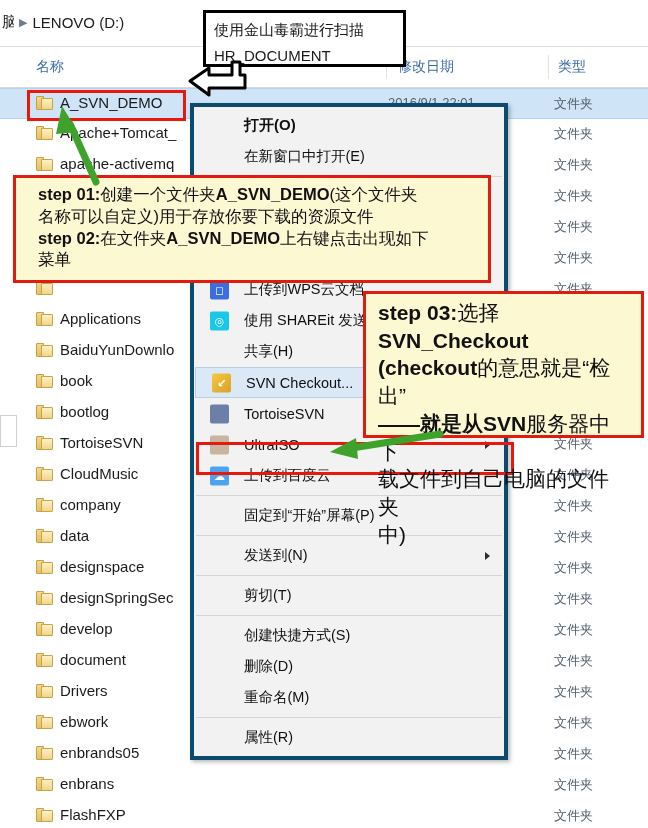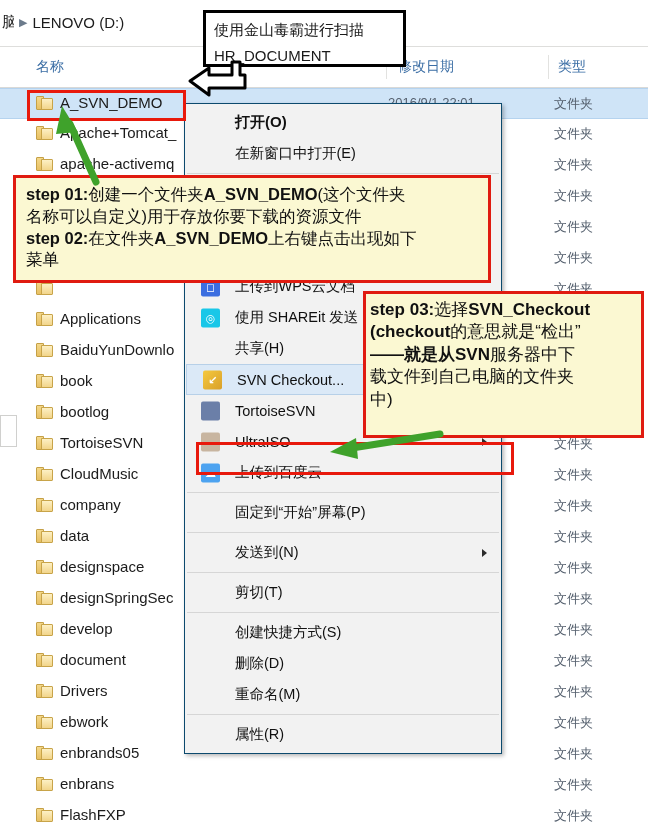--- a/index.html
+++ b/index.html
@@ -83,23 +83,23 @@
   }
 
   
   .gutter-box {
     position: absolute; left: 0; top: 415px; width: 17px; height: 32px;
     background: #ffffff; border: 1px solid #d0d0ce;
   }
 
   
   .ctxmenu {
-    position: absolute; left: 184px; top: 103px; width: 318px;
+    position: absolute; left: 190px; top: 103px; width: 318px;
     background: #f2f2f2;
-    border: 1px solid #0c4a6e;
+    border: 4px solid #0c4a6e;
     box-shadow: 2px 2px 4px rgba(0,0,0,.28);
   }
   .ctx-pad { padding: 3px 0; }
   .ctx-item {
     position: relative; height: 31px; display: flex; align-items: center;
     font-size: 14.5px; color: #101010;
     padding-left: 50px; white-space: nowrap;
   }
   .ctx-item.bold { font-weight: bold; font-size: 15px; }
   .ctx-item.hl {
@@ -147,27 +147,27 @@
   }
   .anno-yellow {
     position: absolute;
     background: #fbf8d2;
     border: 3px solid #e01b10;
     color: #111111;
     line-height: 1.32;
   }
   #anno-step12 {
     left: 13px; top: 175px; width: 478px; height: 108px;
-    padding: 6px 8px 4px 10px;
+    padding: 6px 8px 4px 22px;
     font-size: 16.5px;
   }
   #anno-step3 {
     left: 363px; top: 291px; width: 281px; height: 147px;
-    padding: 5px 4px;
-    font-size: 17px;
+    padding: 5px 12px;
+    font-size: 21px;
   }
   .anno-yellow b { font-weight: bold; }
 
   .red-rect {
     position: absolute; border: 3px solid #e8190c; background: transparent;
   }
   #rect-folder { left: 27px; top: 90px; width: 159px; height: 31px; }
   #rect-svnco  { left: 196px; top: 442px; width: 318px; height: 33px; }
 
   svg.ovl { position: absolute; left: 0; top: 0; width: 648px; height: 828px; pointer-events: none; }

